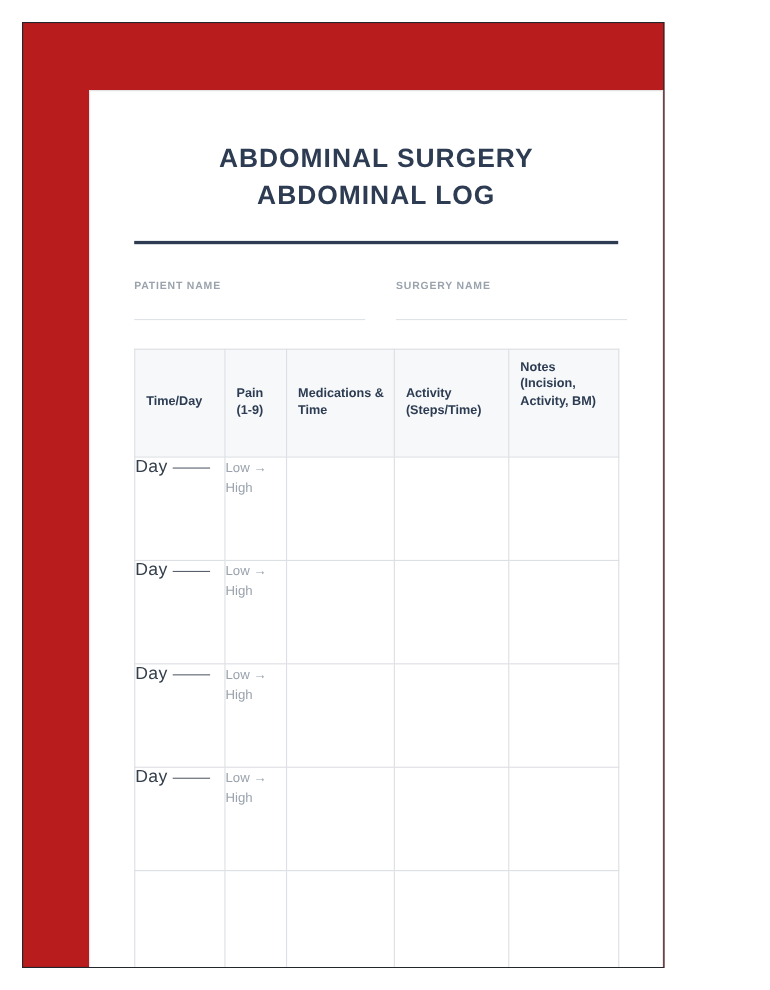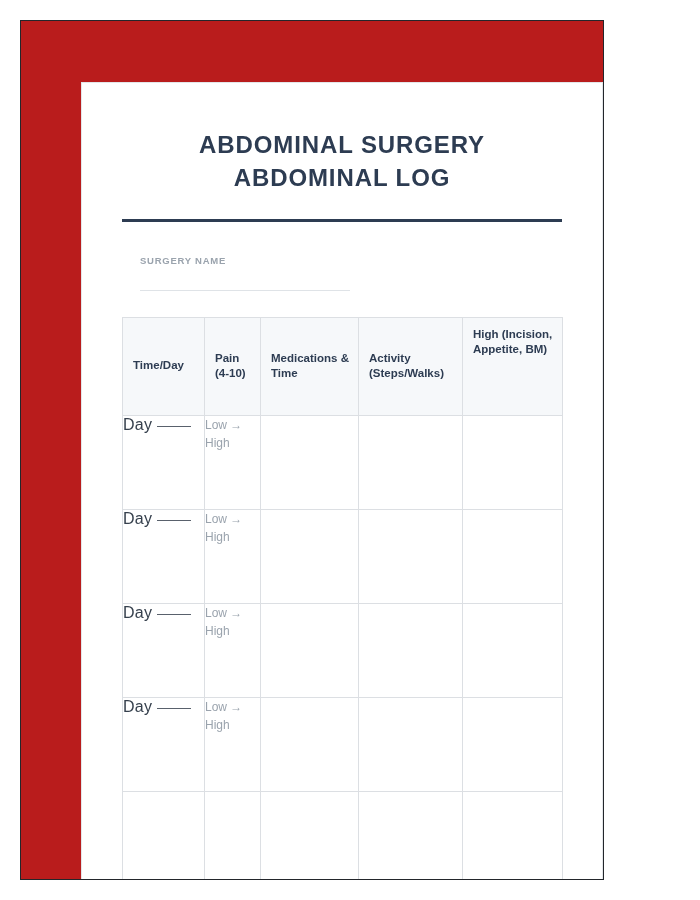--- a/index.html
+++ b/index.html
@@ -163,33 +163,37 @@
 
       <h1 class="doc-title">
         <span class="line">ABDOMINAL SURGERY</span>
         <span class="line">ABDOMINAL LOG</span>
       </h1>
 
       <div class="title-rule"></div>
 
       <div class="fields">
         <div class="field">
+          <span class="field-label">PATIENT NAME</span>
+          <div class="field-line"></div>
+        </div>
+        <div class="field">
           <span class="field-label">SURGERY NAME</span>
           <div class="field-line"></div>
         </div>
       </div>
 
       <table class="log-table">
         <thead>
           <tr>
             <th class="col-date">Time/Day</th>
-            <th class="col-pain">Pain (4-10)</th>
+            <th class="col-pain">Pain (1-9)</th>
             <th class="col-meds">Medications &amp; Time</th>
-            <th class="col-act">Activity (Steps/Walks)</th>
-            <th class="col-notes">High (Incision, Appetite, BM)</th>
+            <th class="col-act">Activity (Steps/Time)</th>
+            <th class="col-notes">Notes (Incision, Activity, BM)</th>
           </tr>
         </thead>
         <tbody>
           <tr>
             <td class="cell-day"><span>Day</span><span class="blank"></span></td>
             <td class="cell-pain">
               <span class="scale-from">Low →</span>
               <span class="scale-to">High</span>
             </td>
             <td class="cell-blank"></td>

